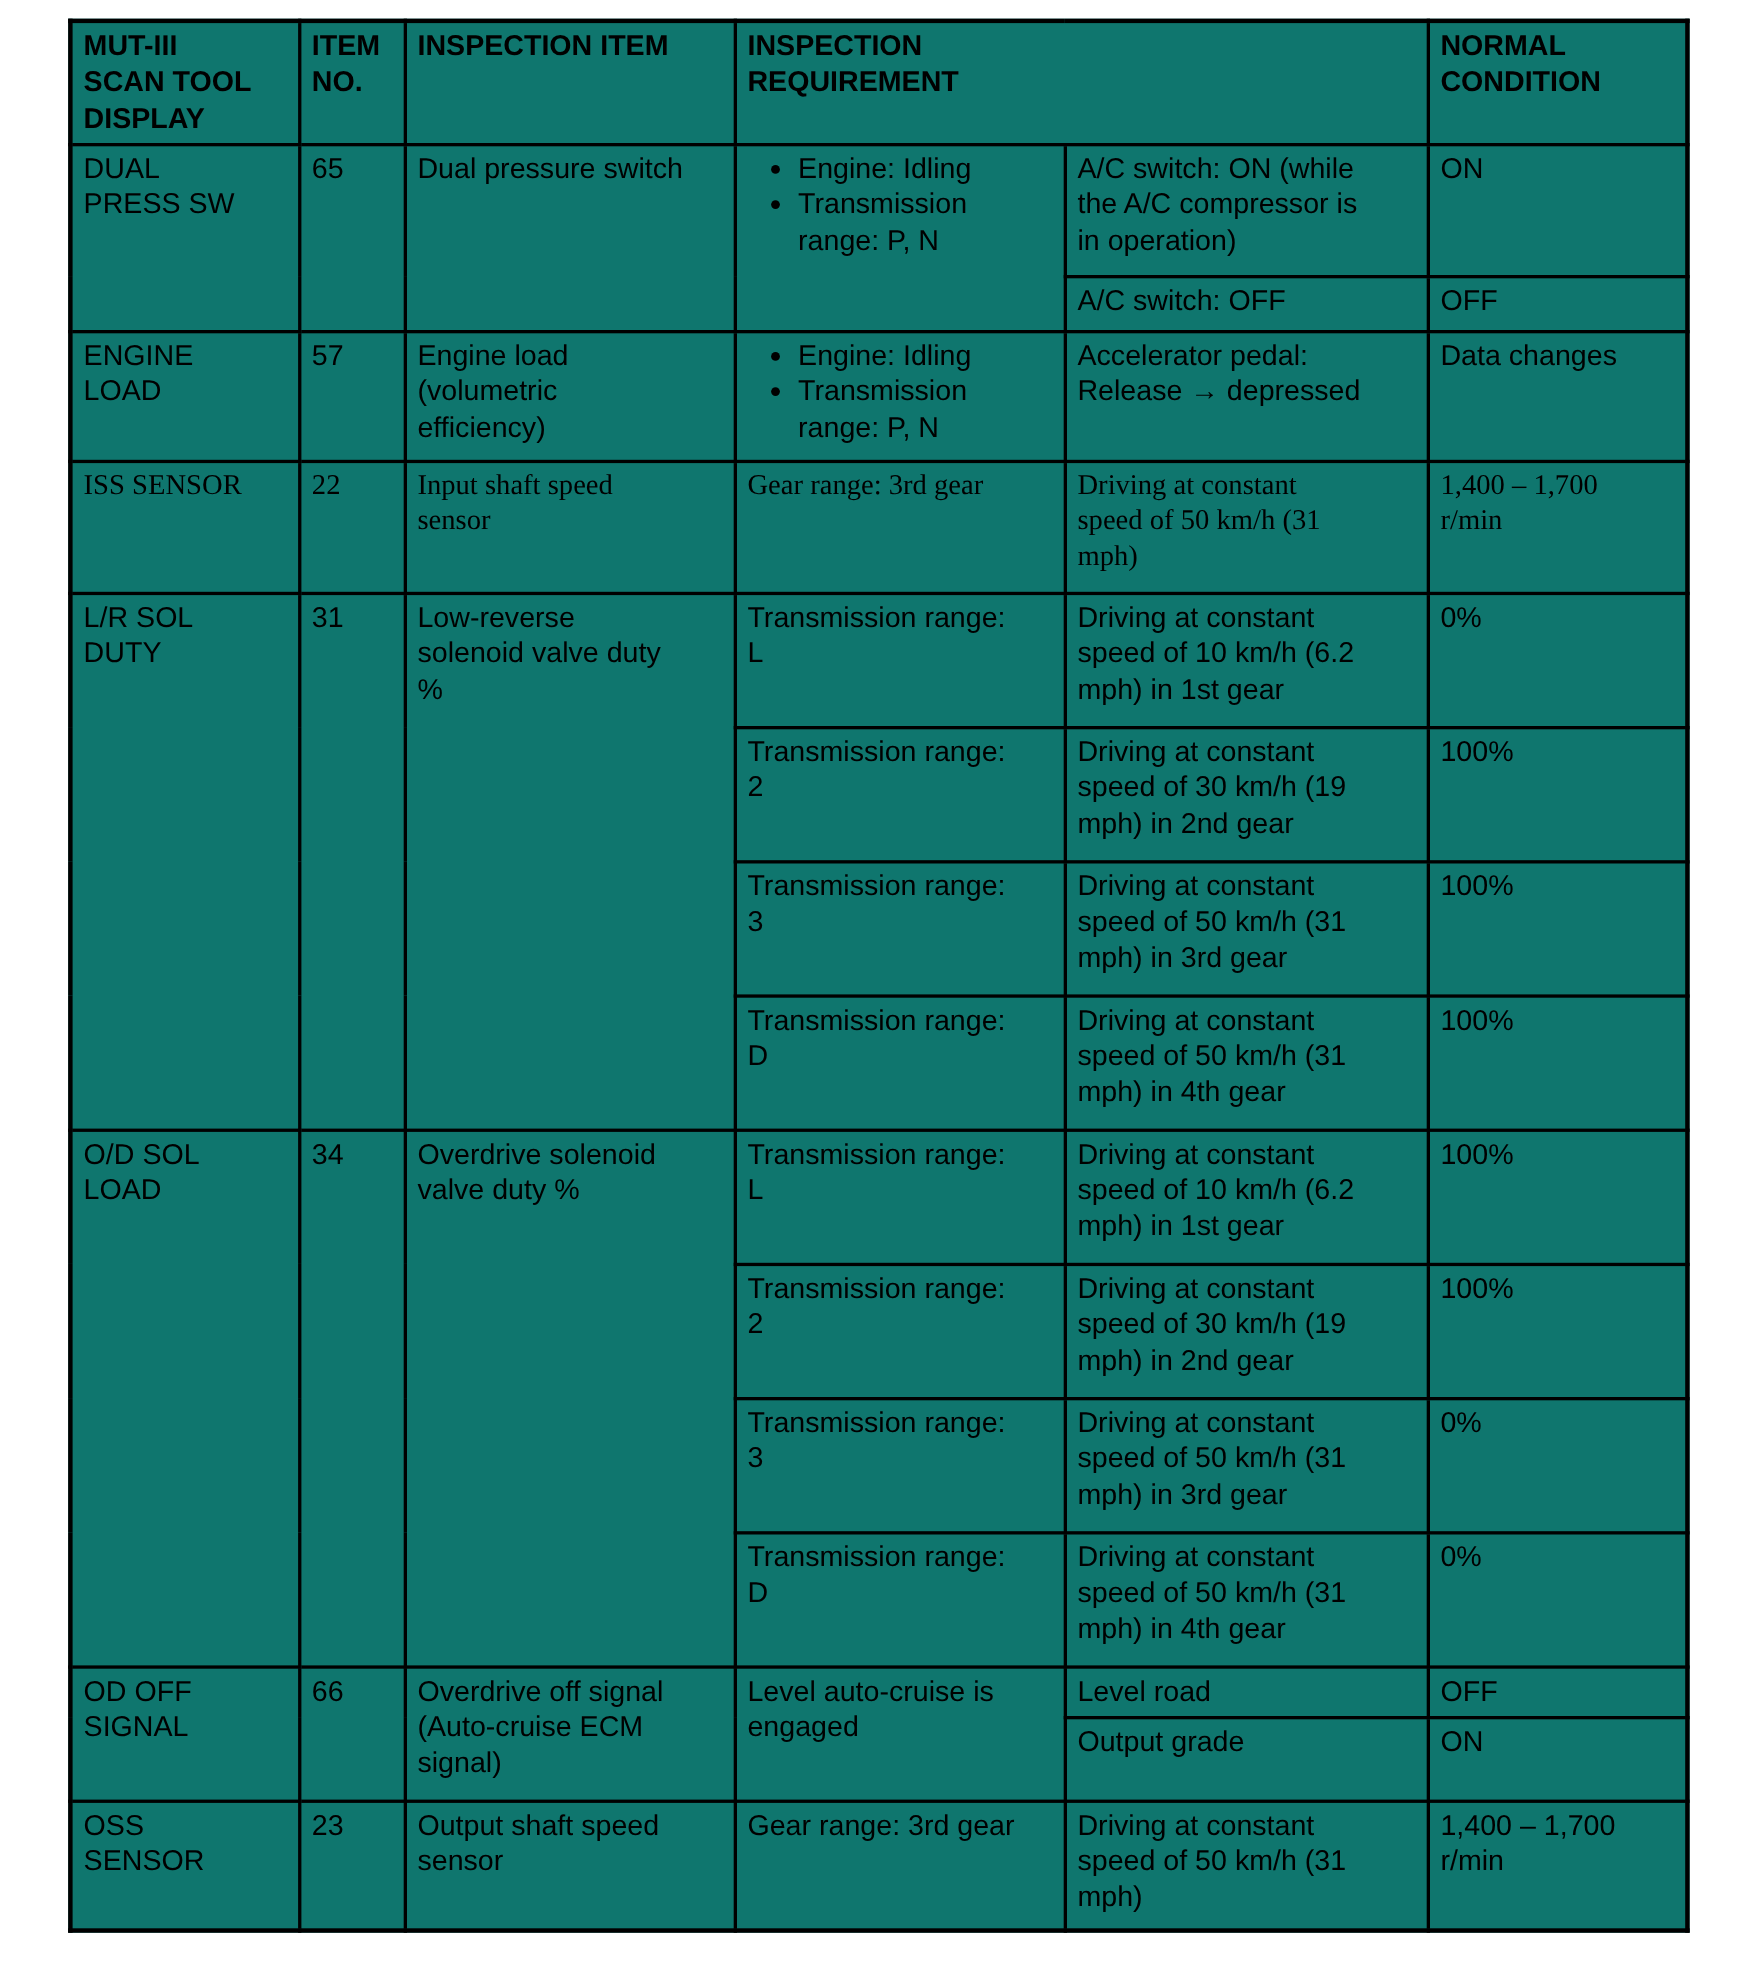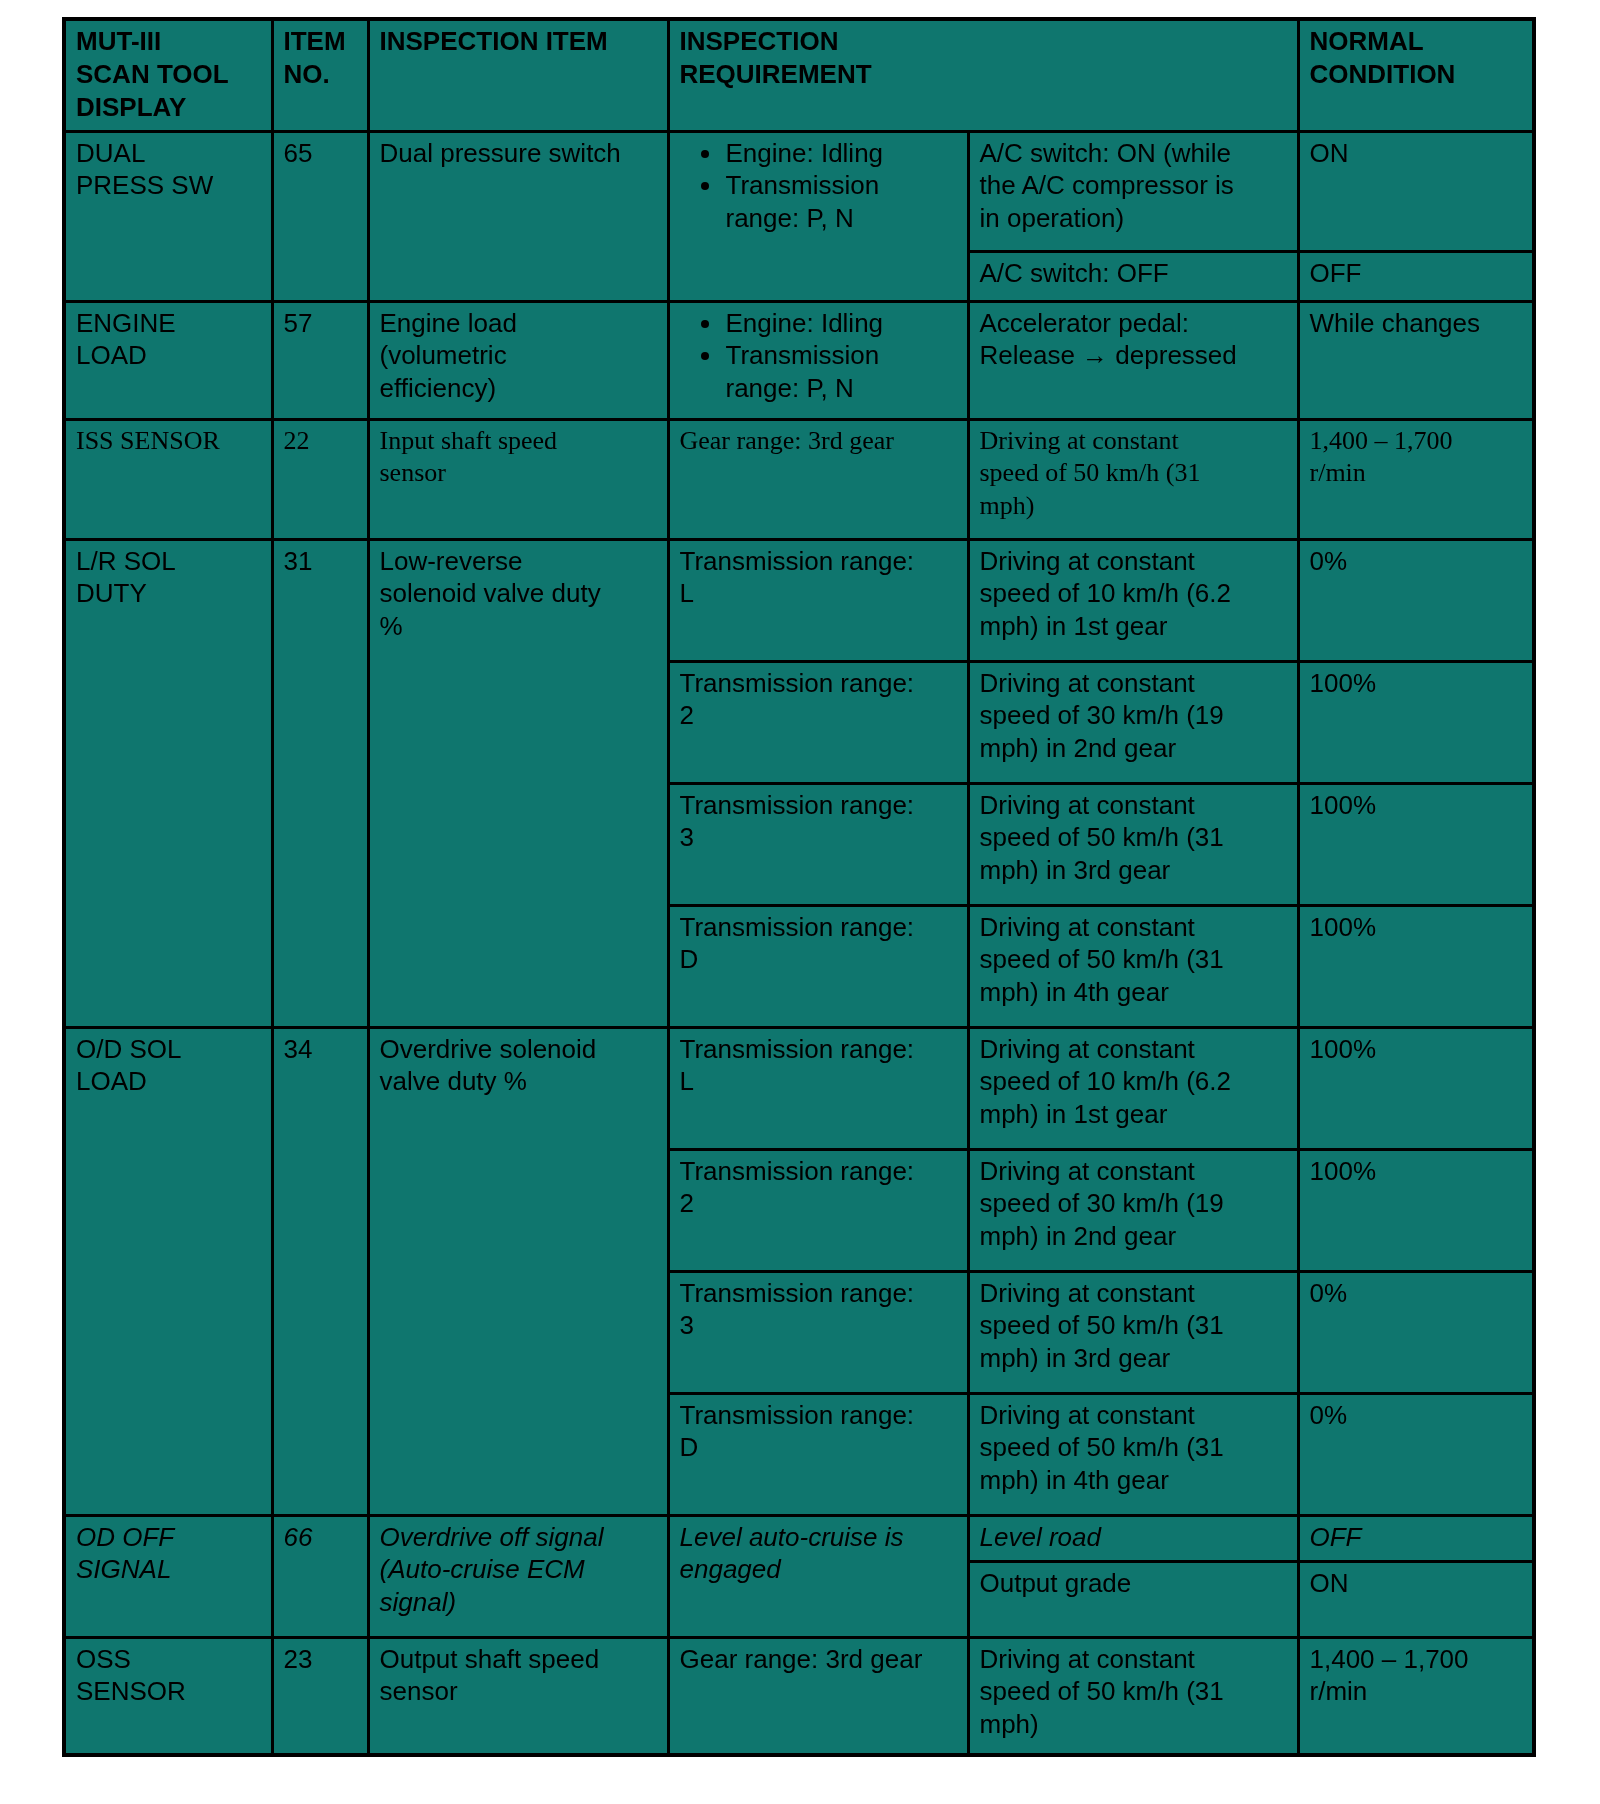--- a/index.html
+++ b/index.html
@@ -45,21 +45,21 @@
     padding-left: 2px;
     margin: 0;
   }
   
   tr.h-head   { height: 112px; }
   tr.h-r1a    { height: 120px; }
   tr.h-r1b    { height: 50px;  }
   tr.h-r2     { height: 118px; }
   tr.h-r3     { height: 120px; font-family: Liberation Serif, serif; }
   tr.h-sub    { height: 122px; }
-  tr.h-r6a    { height: 46px; font-style: italic;  }
+  tr.h-r6a    { height: 46px;  }
   tr.h-r6b    { height: 76px;  }
   tr.h-r7     { height: 118px; }
 </style>
 </head>
 <body>
 
 <table class="data-table">
   <colgroup>
     <col style="width:208px">
     <col style="width:96px">
@@ -115,21 +115,21 @@
 efficiency)</td>
       <td>
           <ul class="bullets">
             <li>Engine: Idling</li>
             <li>Transmission
 range: P, N</li>
           </ul>
         </td>
       <td class="pl">Accelerator pedal:
 Release → depressed</td>
-      <td class="pl">While changes</td>
+      <td class="pl">Data changes</td>
     </tr>
 
     <tr class="h-r3">
       <td class="pl">ISS SENSOR</td>
       <td class="pl">22</td>
       <td class="pl">Input shaft speed
 sensor</td>
       <td class="pl">Gear range: 3rd gear</td>
       <td class="pl">Driving at constant
 speed of 50 km/h (31

